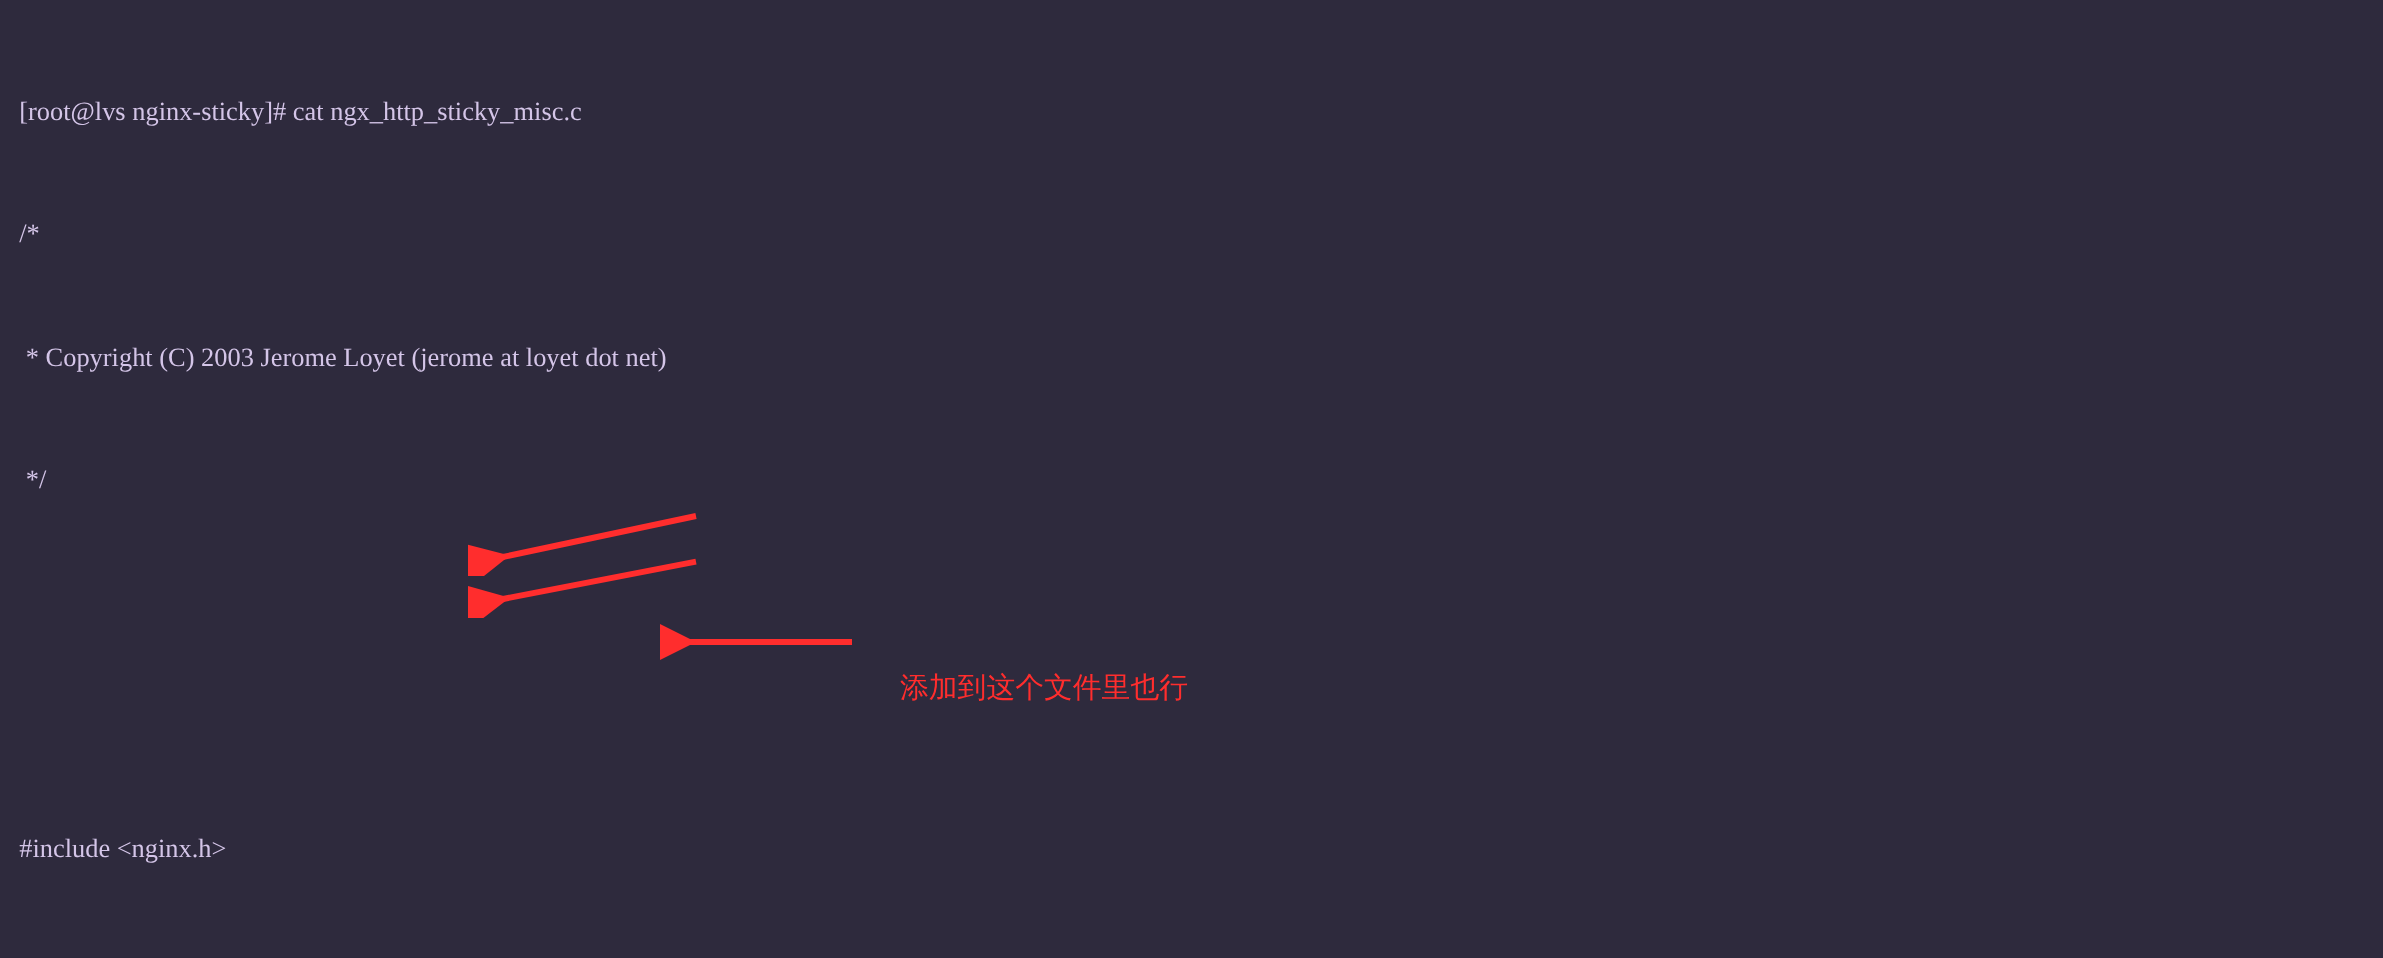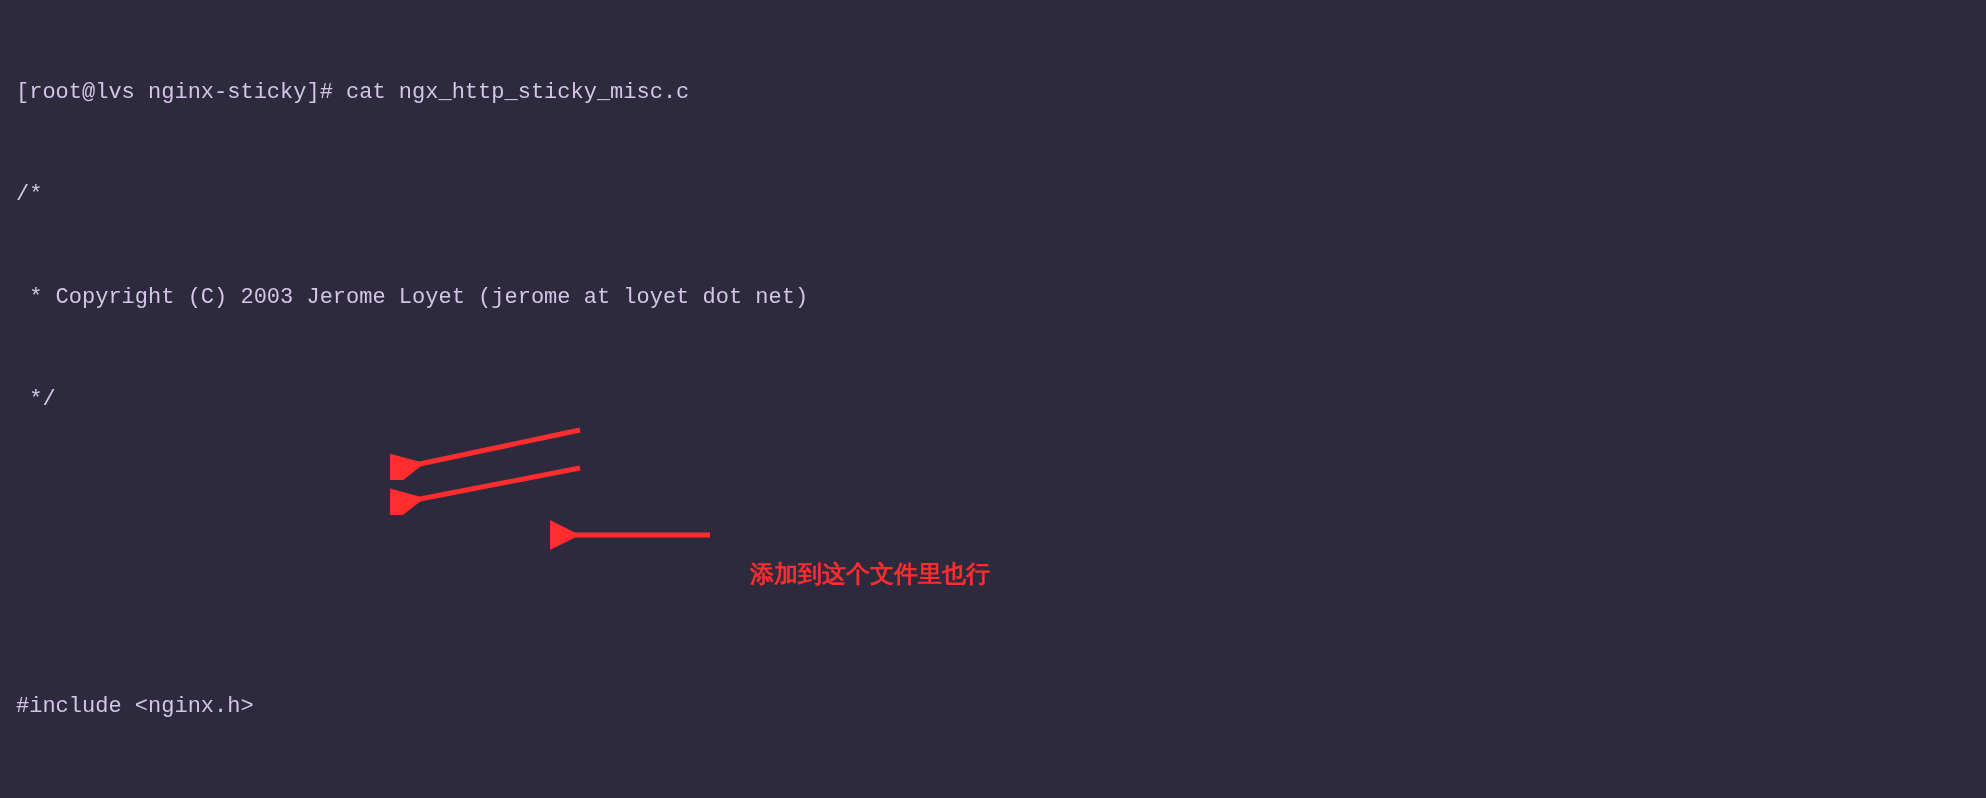--- a/index.html
+++ b/index.html
@@ -19,38 +19,39 @@
     overflow: hidden;
     position: relative;
   }
   .terminal {
     white-space: pre;
     position: relative;
   }
   .line {
     display: block;
     min-height: 1.55em;
+    font-family: Liberation Serif, serif;
   }
   .annotation-layer {
     position: absolute;
     top: 0;
     left: 0;
     width: 100%;
     height: 100%;
     pointer-events: none;
   }
   .arrow {
     position: absolute;
   }
   .annotation-text {
     position: absolute;
     color: #ff2d2d;
     font-family: 'PingFang SC', 'Microsoft YaHei', sans-serif;
     font-size: 24px;
-    font-weight: 700;
+    font-weight: 400;
   }
 </style>
 </head>
 <body>
 
 <div class="terminal">
   <span class="line">[root@lvs nginx-sticky]# cat ngx_http_sticky_misc.c</span>
   <span class="line">/*</span>
   <span class="line"> * Copyright (C) 2003 Jerome Loyet (jerome at loyet dot net)</span>
   <span class="line"> */</span>

